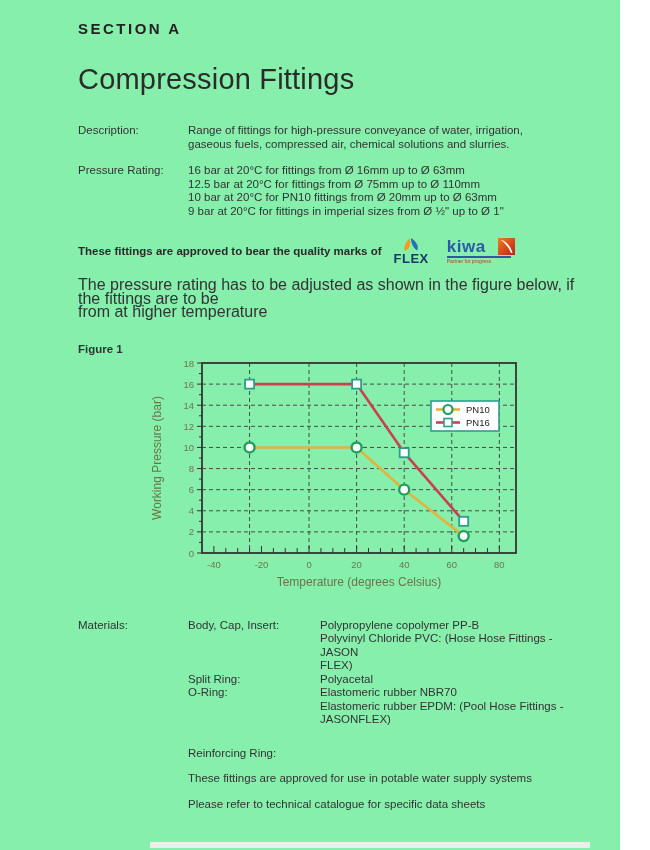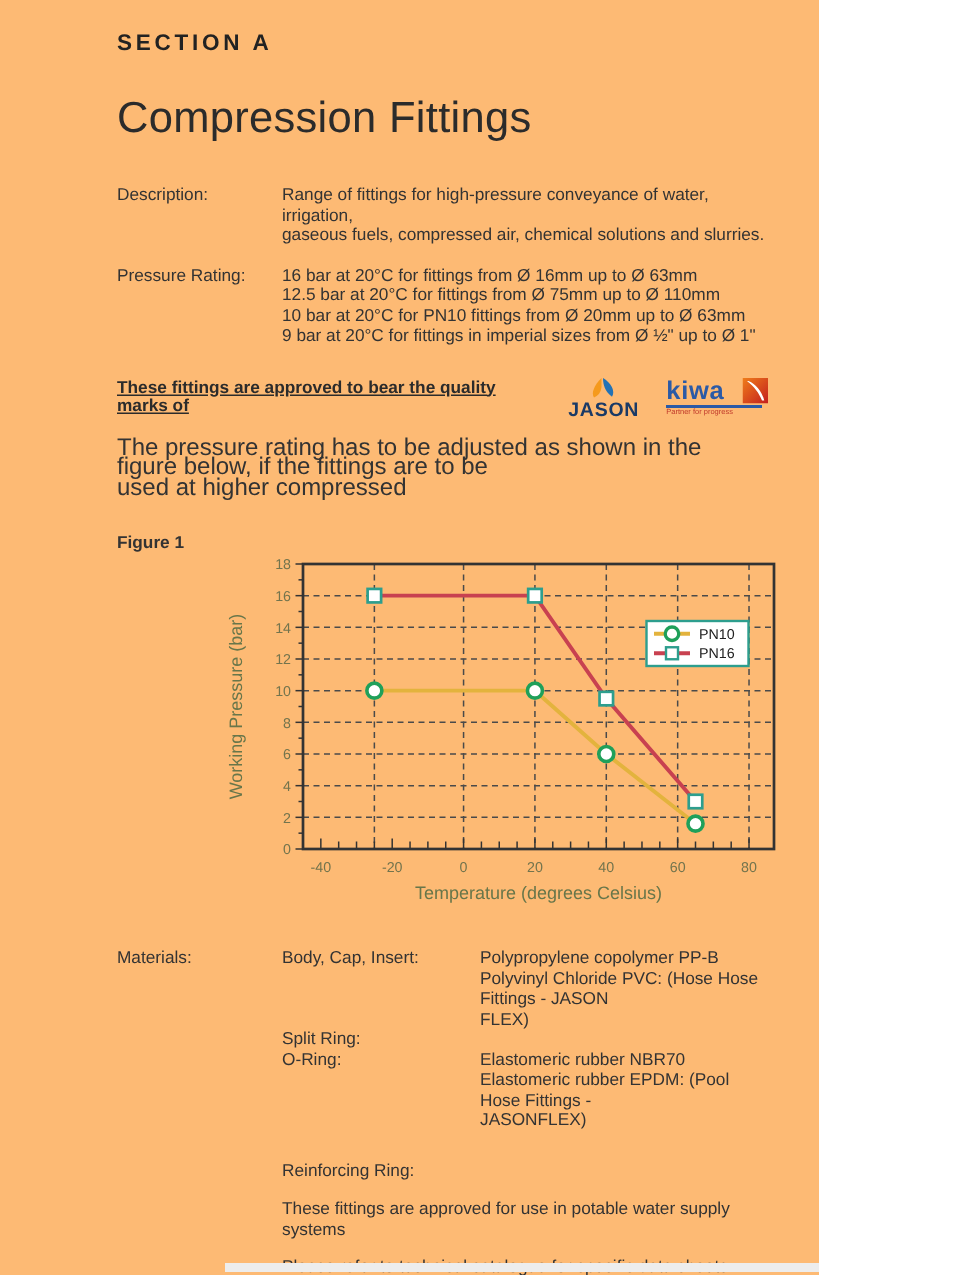--- a/index.html
+++ b/index.html
@@ -1,26 +1,26 @@
 <!DOCTYPE html>
 <html><head>
 <meta charset="utf-8">
 <style>
   html,body{margin:0;padding:0;background:#fff;}
   .page{
-    position:relative;width:546px;height:850px;overflow:hidden;background:#fdba74;
+    position:relative;width:620px;height:850px;overflow:hidden;background:#86efac;
     font-family:"Liberation Sans", sans-serif;color:#333;box-sizing:border-box;
     padding:16px 34px 0 78px;
   }
   .section-label{font-size:15px;font-weight:bold;letter-spacing:2.5px;color:#222;margin:4px 0 0 0;}
   .page-title{font-size:29px;font-weight:400;color:#2b2b2b;margin:26px 0 0 0;letter-spacing:0.2px;}
   .spec-block{margin-top:28px;}
   .spec-row{display:grid;grid-template-columns:110px 1fr;margin-bottom:13px;font-size:11.5px;line-height:13.5px;}
   .approval-row{display:flex;align-items:center;gap:12px;margin-top:16px;height:34px;}
-  .approval-text{font-size:11.5px;font-weight:bold;color:#2b2b2b;text-decoration:underline;}
+  .approval-text{font-size:11.5px;font-weight:bold;color:#2b2b2b;}
   
   .dvgw{display:flex;flex-direction:column;align-items:center;line-height:1;}
   .dvgw-word{font-size:13px;font-weight:bold;color:#1a3a66;letter-spacing:0.5px;}
   
   .kiwa{display:flex;flex-direction:column;line-height:1;margin-left:6px;}
   .kiwa-top{display:flex;align-items:flex-end;gap:12px;}
   .kiwa-word{font-size:17px;font-weight:bold;color:#2b5aa6;letter-spacing:0.5px;}
   .kiwa-rule{border-top:2px solid #2b5aa6;margin-top:1px;width:64px;}
   .kiwa-tagline{font-size:5px;color:#c0392b;margin-top:1px;}
   .note{margin-top:10px;font-size:16px;line-height:13.5px;}
@@ -60,21 +60,21 @@
     </div>
   </div>
 
   <div class="approval-row">
     <span class="approval-text">These fittings are approved to bear the quality marks of</span>
     <span class="dvgw">
       <svg width="26" height="15" viewBox="0 0 26 15">
         <path d="M12,1 C7,6 5,11 7,14 C9.5,13 11.5,11 12,7 Z" fill="#f59a1d"></path>
         <path d="M13,1 C13,6 14.5,10 19,13.5 C21.5,9.5 18,4 13,1 Z" fill="#2272b5"></path>
       </svg>
-      <span class="dvgw-word">JASON</span>
+      <span class="dvgw-word">FLEX</span>
     </span>
     <span class="kiwa">
       <span class="kiwa-top">
         <span class="kiwa-word">kiwa</span>
         <svg width="17" height="17" viewBox="0 0 17 17">
           <defs>
             <linearGradient id="kiwagrad" x1="0" y1="0" x2="1" y2="1">
               <stop offset="0" stop-color="#ef7d1a"></stop>
                 <stop offset="1" stop-color="#c41e1e"></stop>
             </linearGradient>
@@ -83,21 +83,21 @@
           <path d="M3,2 C8,6 11,10 13,15 L14.5,15 C13,9 9,4 4,2 Z" fill="#ffffff"></path>
         </svg>
       </span>
       <span class="kiwa-rule"></span>
       <span class="kiwa-tagline">Partner for progress</span>
     </span>
   </div>
 
   <div class="note">
     <div>The pressure rating has to be adjusted as shown in the figure below, if the fittings are to be</div>
-    <div>used at higher compressed</div>
+    <div>from at higher temperature</div>
   </div>
 
   <div class="figure-label">Figure 1</div>
 
   <div class="chart-wrap" id="chart"><svg width="410" height="236">
         <line x1="54" y1="174.88888888888889" x2="368" y2="174.88888888888889" stroke="#4a4a4a" stroke-width="1" stroke-dasharray="4 3"></line>
         <line x1="54" y1="153.77777777777777" x2="368" y2="153.77777777777777" stroke="#4a4a4a" stroke-width="1" stroke-dasharray="4 3"></line>
         <line x1="54" y1="132.66666666666669" x2="368" y2="132.66666666666669" stroke="#4a4a4a" stroke-width="1" stroke-dasharray="4 3"></line>
         <line x1="54" y1="111.55555555555556" x2="368" y2="111.55555555555556" stroke="#4a4a4a" stroke-width="1" stroke-dasharray="4 3"></line>
         <line x1="54" y1="90.44444444444444" x2="368" y2="90.44444444444444" stroke="#4a4a4a" stroke-width="1" stroke-dasharray="4 3"></line>
@@ -201,20 +201,21 @@
       <div class="mat-row">
         <div>Body, Cap, Insert:</div>
         <div>
           <div>Polypropylene copolymer PP-B</div>
           <div>Polyvinyl Chloride PVC: (Hose Hose Fittings - JASON</div>
           <div>FLEX)</div>
         </div>
       </div>
       <div class="mat-row">
         <div>Split Ring:</div>
+        <div>Polyacetal</div>
       </div>
       <div class="mat-row">
         <div>O-Ring:</div>
         <div>
           <div>Elastomeric rubber NBR70</div>
           <div>Elastomeric rubber EPDM: (Pool Hose Fittings -</div>
           <div>JASONFLEX)</div>
         </div>
       </div>
       <div class="mat-row reinforcing">

